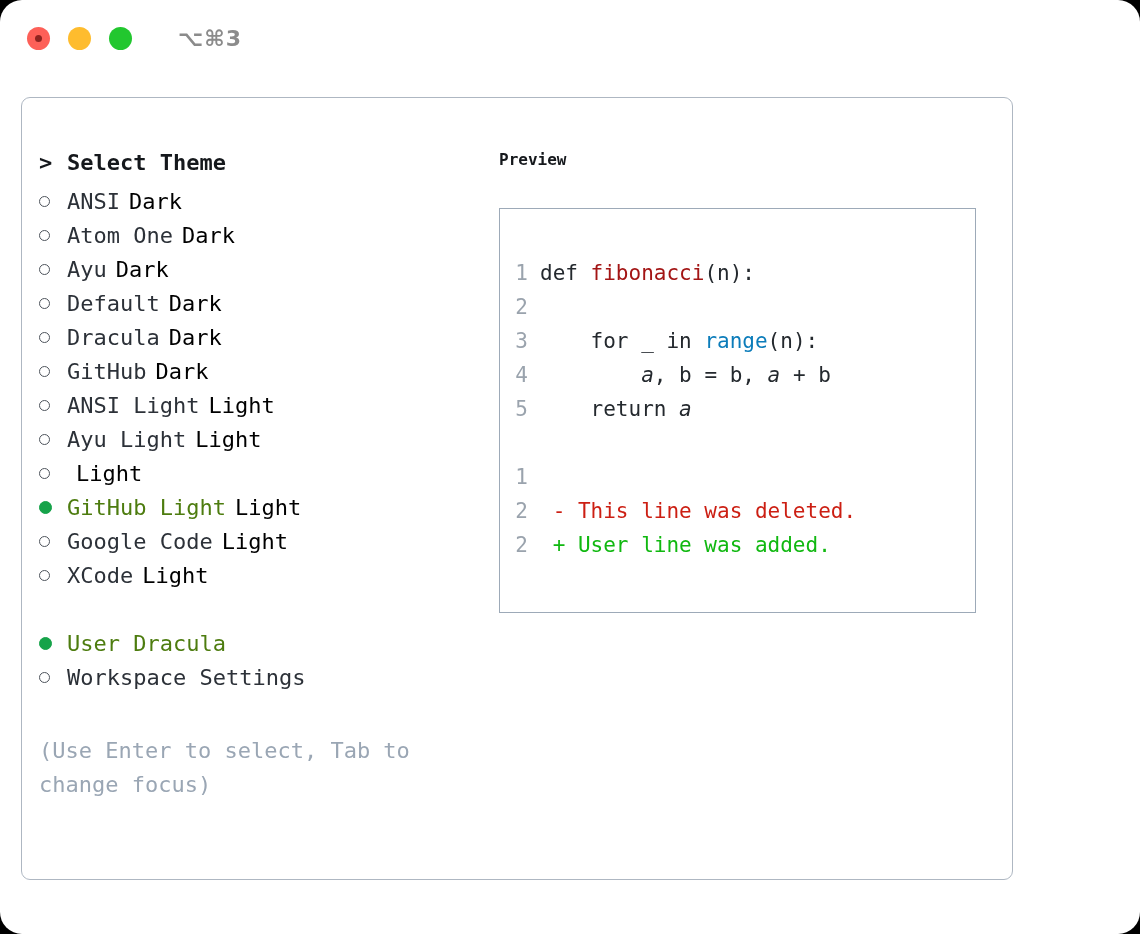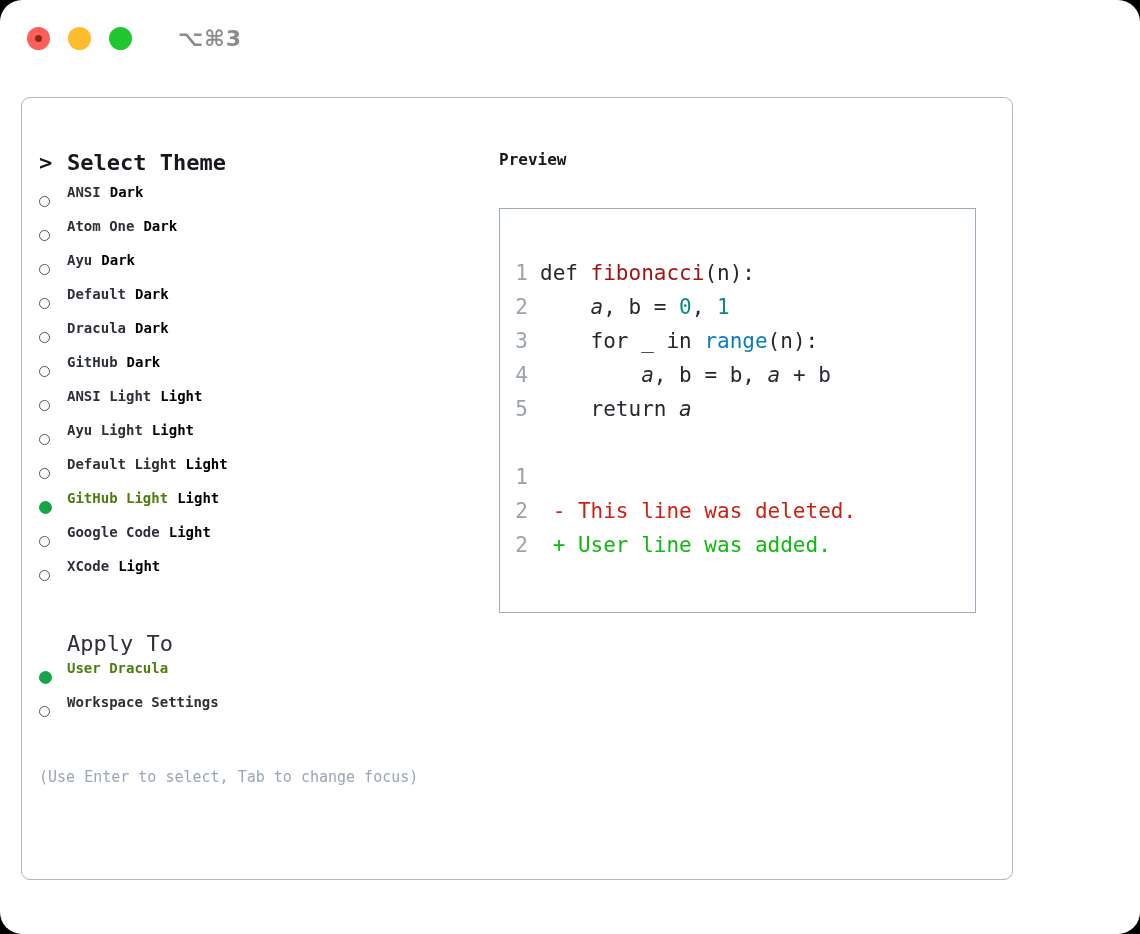--- a/index.html
+++ b/index.html
@@ -104,24 +104,24 @@
   .marker {
     display: inline-block;
     width: 28px;
     flex: 0 0 28px;
     text-align: left;
     font-size: 22px;
     color: #15181c;
   }
   .row {
     display: flex;
+    align-items: center;
     height: 34px;
-    font-size: 14px;
+    font-size: 22px;
     color: #2c3138;
-    font-weight: bold;
   }
   .radio {
     flex: 0 0 28px;
     width: 28px;
     display: flex;
     align-items: center;
   }
   .radio i {
     display: block;
     width: 11px;
@@ -145,22 +145,22 @@
   .spacer { height: 34px; }
   .section-head {
     display: flex;
     align-items: center;
     height: 34px;
     font-size: 22px;
     color: #2c3138;
   }
   .section-head .marker { color: transparent; }
   .hint {
-    margin-top: 32px;
-    font-size: 15px;
+    margin-top: 40px;
+    font-size: 22px;
     line-height: 34px;
     color: #9aa6b4;
     width: 400px;
   }
   
   .preview-title {
     font-size: 16px;
     font-weight: 700;
     color: #15181c;
     margin: 0 0 24px 0;
@@ -276,21 +276,20 @@
               <span class="radio">
                 <i></i>
               </span>
               <span class="name">Ayu Light</span>
               <span class="variant">Light</span>
             </div>
             <div class="row">
               <span class="radio">
                 <i></i>
               </span>
-              <span class="name">Default Light</span>
               <span class="variant">Light</span>
             </div>
             <div class="row sel">
               <span class="radio on">
                 <i></i>
               </span>
               <span class="name">GitHub Light</span>
               <span class="variant">Light</span>
             </div>
             <div class="row">
@@ -304,24 +303,20 @@
               <span class="radio">
                 <i></i>
               </span>
               <span class="name">XCode</span>
               <span class="variant">Light</span>
             </div>
           </div>
 
         <div class="spacer"></div>
 
-        <div class="section-head">
-          <span class="marker">○</span>
-          <span>Apply To</span>
-        </div>
 
         <div id="apply-list">
             <div class="row sel">
               <span class="radio on">
                 <i></i>
               </span>
               <span class="name">User Dracula</span>
             </div>
             <div class="row">
               <span class="radio">
@@ -332,21 +327,21 @@
           </div>
 
         <div class="hint">(Use Enter to select, Tab to change focus)</div>
       </div>
 
       <div class="right-col">
         <div class="preview-title">Preview</div>
         <div class="preview-box">
           <div id="code-sample">
               <div class="code-line"><span class="ln">1</span><span class="code"><span class="code">def </span><span class="tok-fn">fibonacci</span><span class="code">(n):</span></span></div>
-              <div class="code-line"><span class="ln">2</span><span class="code"><span class="code">    </span><span class="code tok-var">a</span><span class="code">, b = </span><span class="tok-num">0</span><span class="code">, </span><span class="tok-num">1</span></span></div>
+              <div class="code-line"><span class="ln">2</span></div>
               <div class="code-line"><span class="ln">3</span><span class="code"><span class="code">    for _ in </span><span class="tok-call">range</span><span class="code">(n):</span></span></div>
               <div class="code-line"><span class="ln">4</span><span class="code"><span class="code">        </span><span class="code tok-var">a</span><span class="code">, b = b, </span><span class="code tok-var">a</span><span class="code"> + b</span></span></div>
               <div class="code-line"><span class="ln">5</span><span class="code"><span class="code">    return </span><span class="code tok-var">a</span></span></div>
             </div>
           <div class="gap"></div>
           <div id="diff-sample">
               <div class="code-line"><span class="ln">1</span><span class="diff-ctx">   </span></div>
               <div class="code-line"><span class="ln">2</span><span class="diff-del"> - </span><span class="diff-del">This line was deleted.</span></div>
               <div class="code-line"><span class="ln">2</span><span class="diff-add"> + </span><span class="diff-add">User line was added.</span></div>
             </div>

